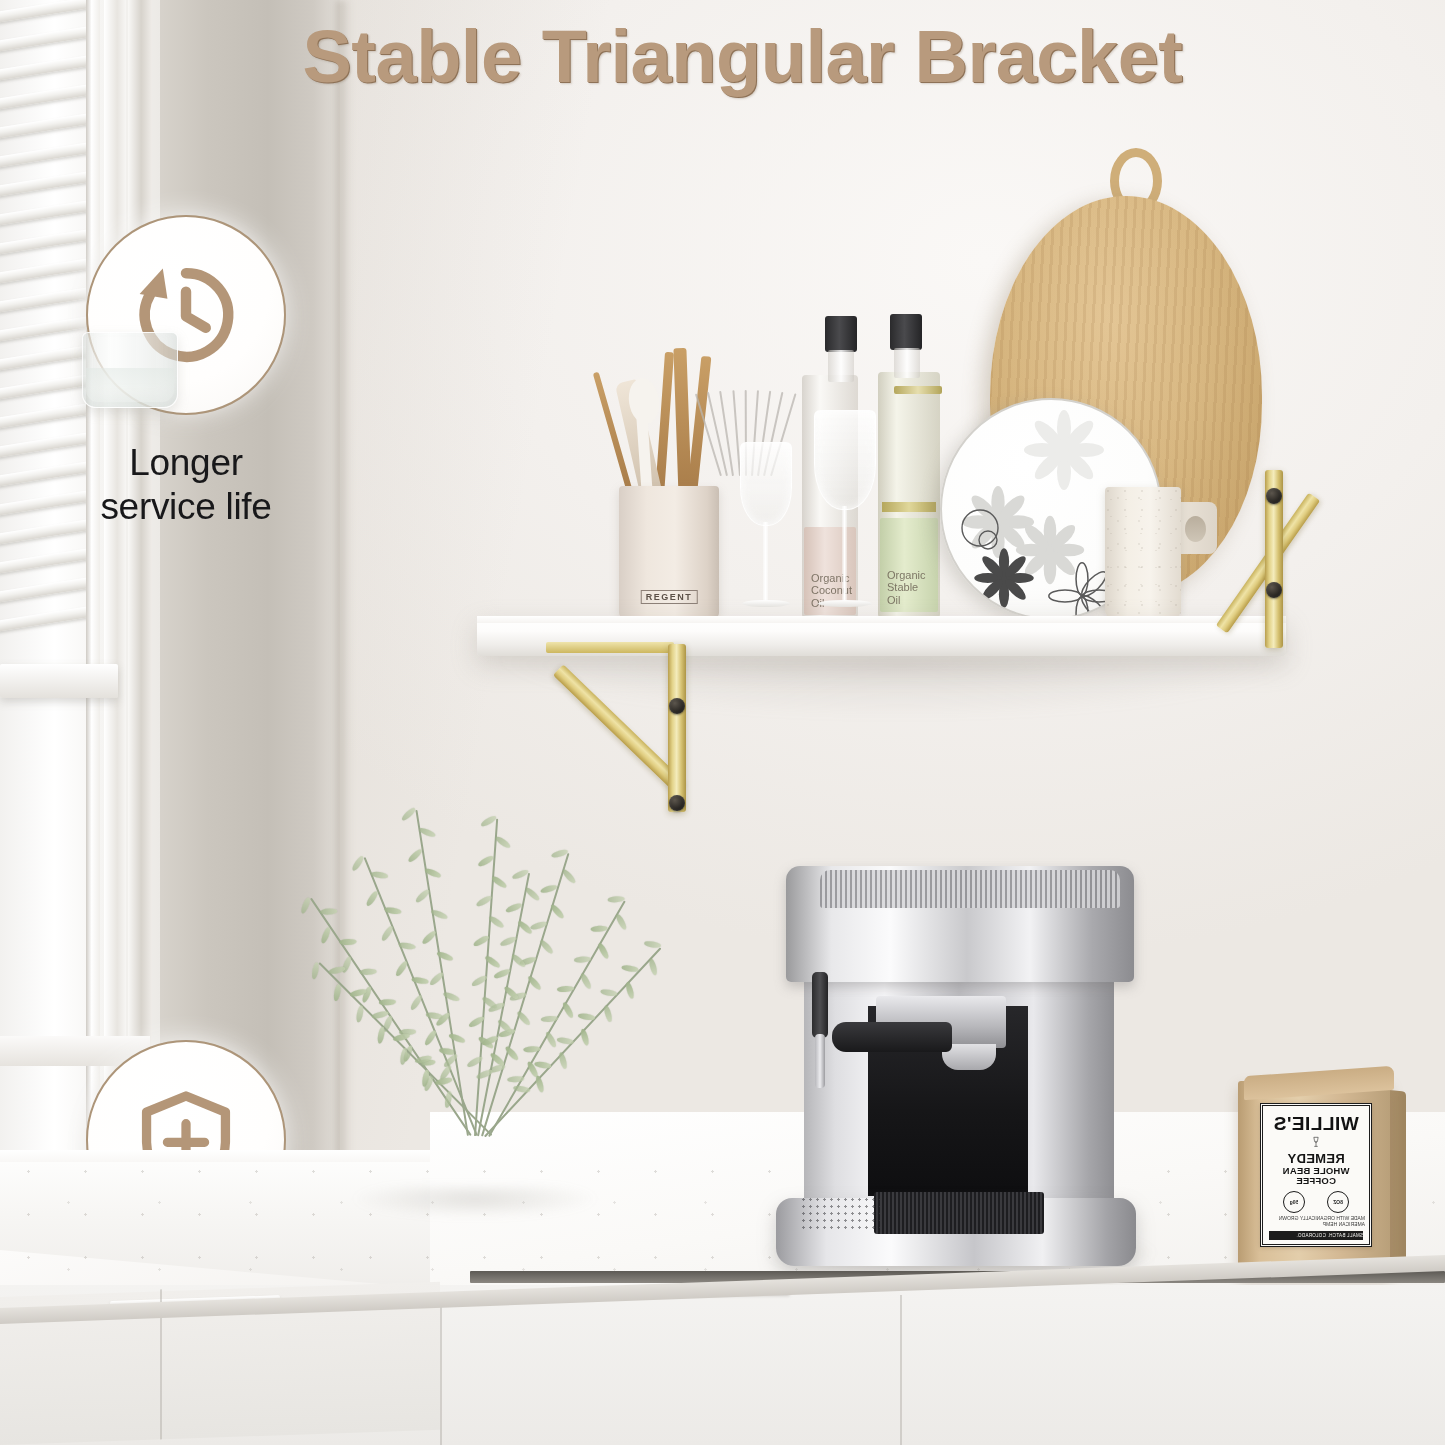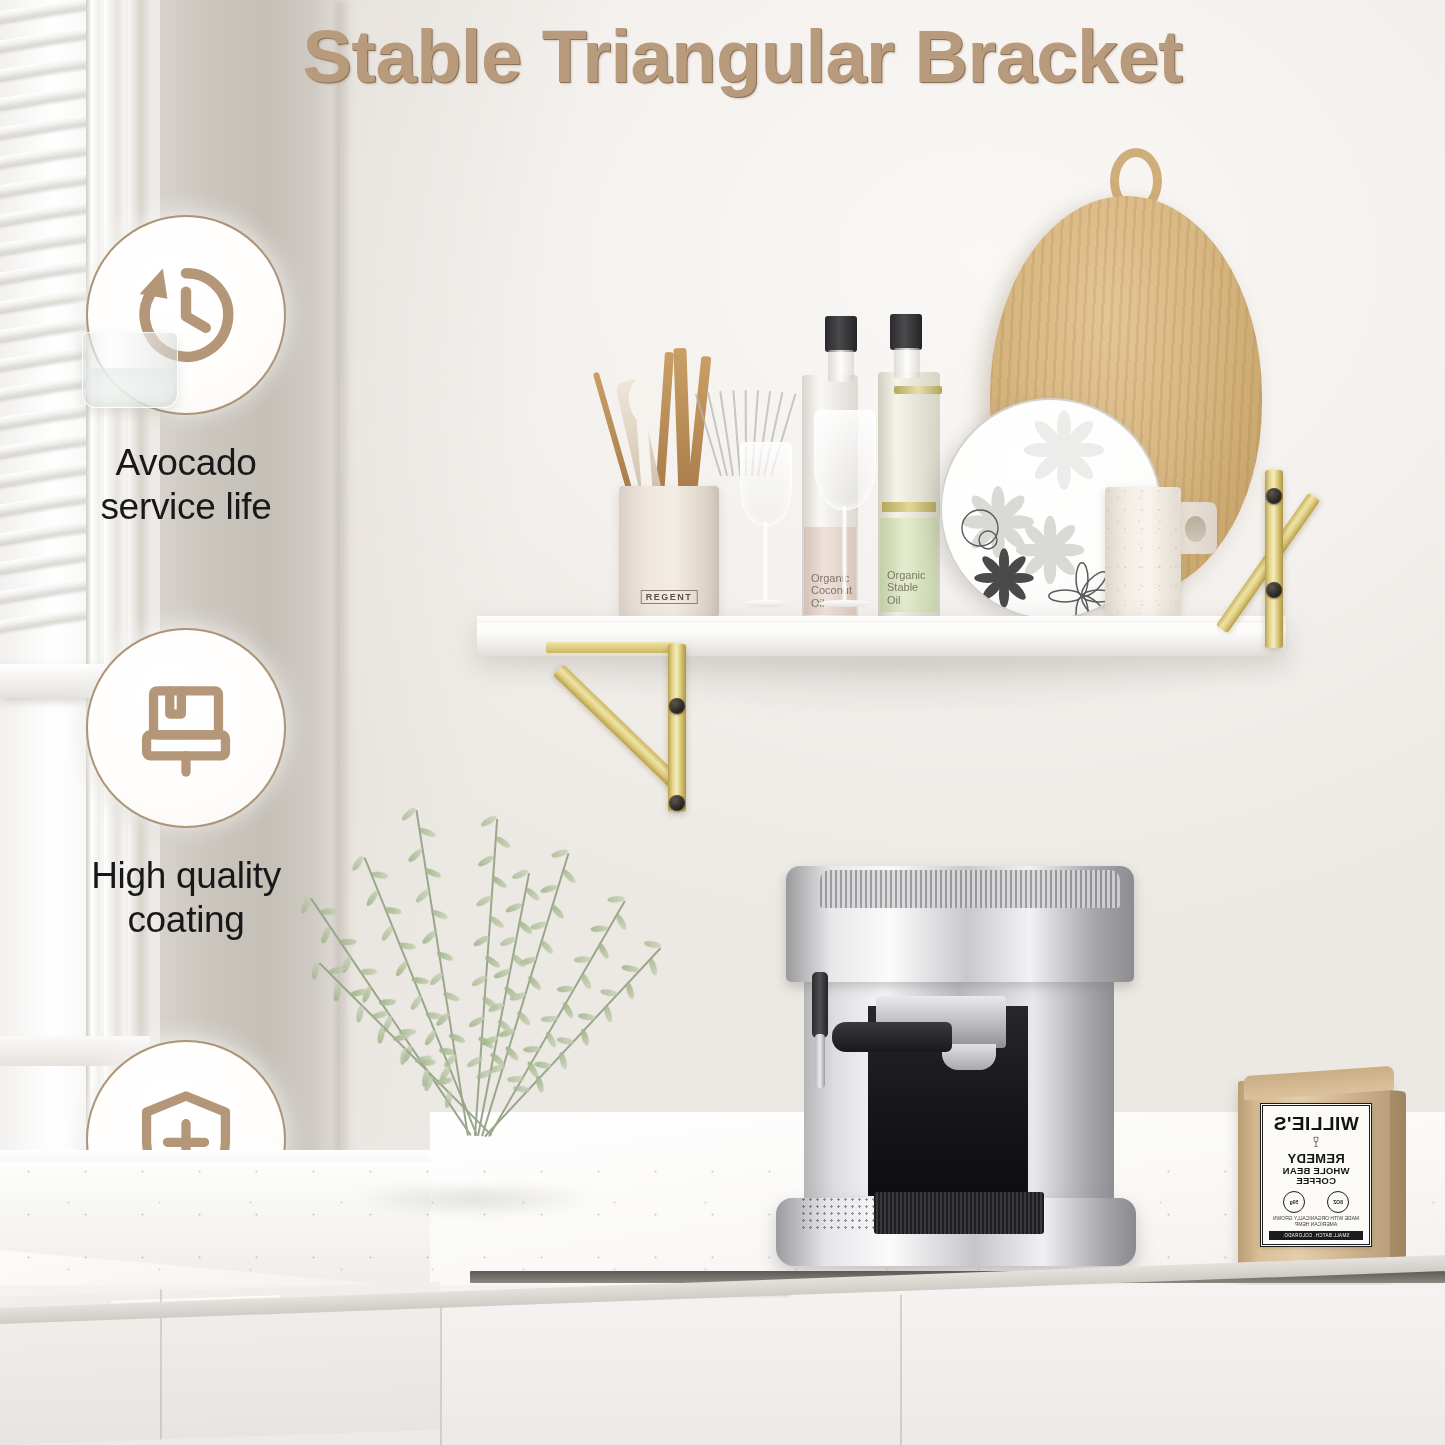--- a/index.html
+++ b/index.html
@@ -140,21 +140,21 @@
   #bracket-right { left:1203px; top:470px; width:110px; height:195px; }
   #bracket-right .bk-vert { left:62px; top:0px; width:18px; height:178px; }
   #bracket-right .bk-diag {
     left:-16px; top:86px; width:162px; height:14px;
     transform:rotate(-55deg); transform-origin:50% 50%;
   }
   #bracket-right .screw.s1 { left:63px; top:18px; }
   #bracket-right .screw.s2 { left:63px; top:112px; }
 
   
-  .obj { position:absolute;text-align:center; }
+  .obj { position:absolute; }
 
   
   #crock { left:619px; top:486px; width:100px; height:132px;
     background:linear-gradient(90deg,#d9cfc6 0%,#efe7de 28%,#f3ece4 56%,#ddd2c7 88%,#cabfb4 100%);
     border-radius:4px 4px 5px 5px;
     box-shadow:0 4px 10px rgba(150,140,128,.25); }
   #crock .crock-label {
     position:absolute; left:50%; transform:translateX(-50%); bottom:14px;
     font-size:9px; letter-spacing:1.5px; color:#5c5148; font-weight:600;
     border:1px solid #8d8077; padding:1px 4px; white-space:nowrap;
@@ -461,38 +461,24 @@
   <div class="feature f1">
     <div class="badge">
       <span>
         <svg viewBox="0 0 100 100" fill="none" stroke="#b49678" stroke-width="9" stroke-linecap="round" stroke-linejoin="round">
           <path d="M50 14 A36 36 0 1 1 19.5 31.5"></path>
           <path d="M50 30 L50 51 L67 61"></path>
           <path d="M30 10 L10 32 L34 36 Z" fill="#b49678" stroke="none"></path>
         </svg>
       </span>
     </div>
-    <div class="feat-text">Avocado
+    <div class="feat-text">Longer
 service life</div>
   </div>
 
-  <div class="feature f2">
-    <div class="badge">
-      <span>
-        <svg viewBox="0 0 100 100" fill="none" stroke="#b49678" stroke-width="8" stroke-linecap="round" stroke-linejoin="round">
-          <rect x="22" y="18" width="56" height="38" rx="3"></rect>
-          <path d="M36 18 L36 38 L46 38 L46 18"></path>
-          <rect x="16" y="56" width="68" height="18" rx="3"></rect>
-          <path d="M50 74 L50 88"></path>
-        </svg>
-      </span>
-    </div>
-    <div class="feat-text">High quality
-coating</div>
-  </div>
 
   <div class="feature f3">
     <div class="badge">
       <span>
         <svg viewBox="0 0 100 100" fill="none" stroke="#b49678" stroke-width="8" stroke-linecap="round" stroke-linejoin="round">
           <path d="M50 12 L84 26 L84 52 C84 72 68 84 50 90 C32 84 16 72 16 52 L16 26 Z"></path>
           <path d="M50 36 L50 68 M34 52 L66 52"></path>
         </svg>
       </span>
     </div>

